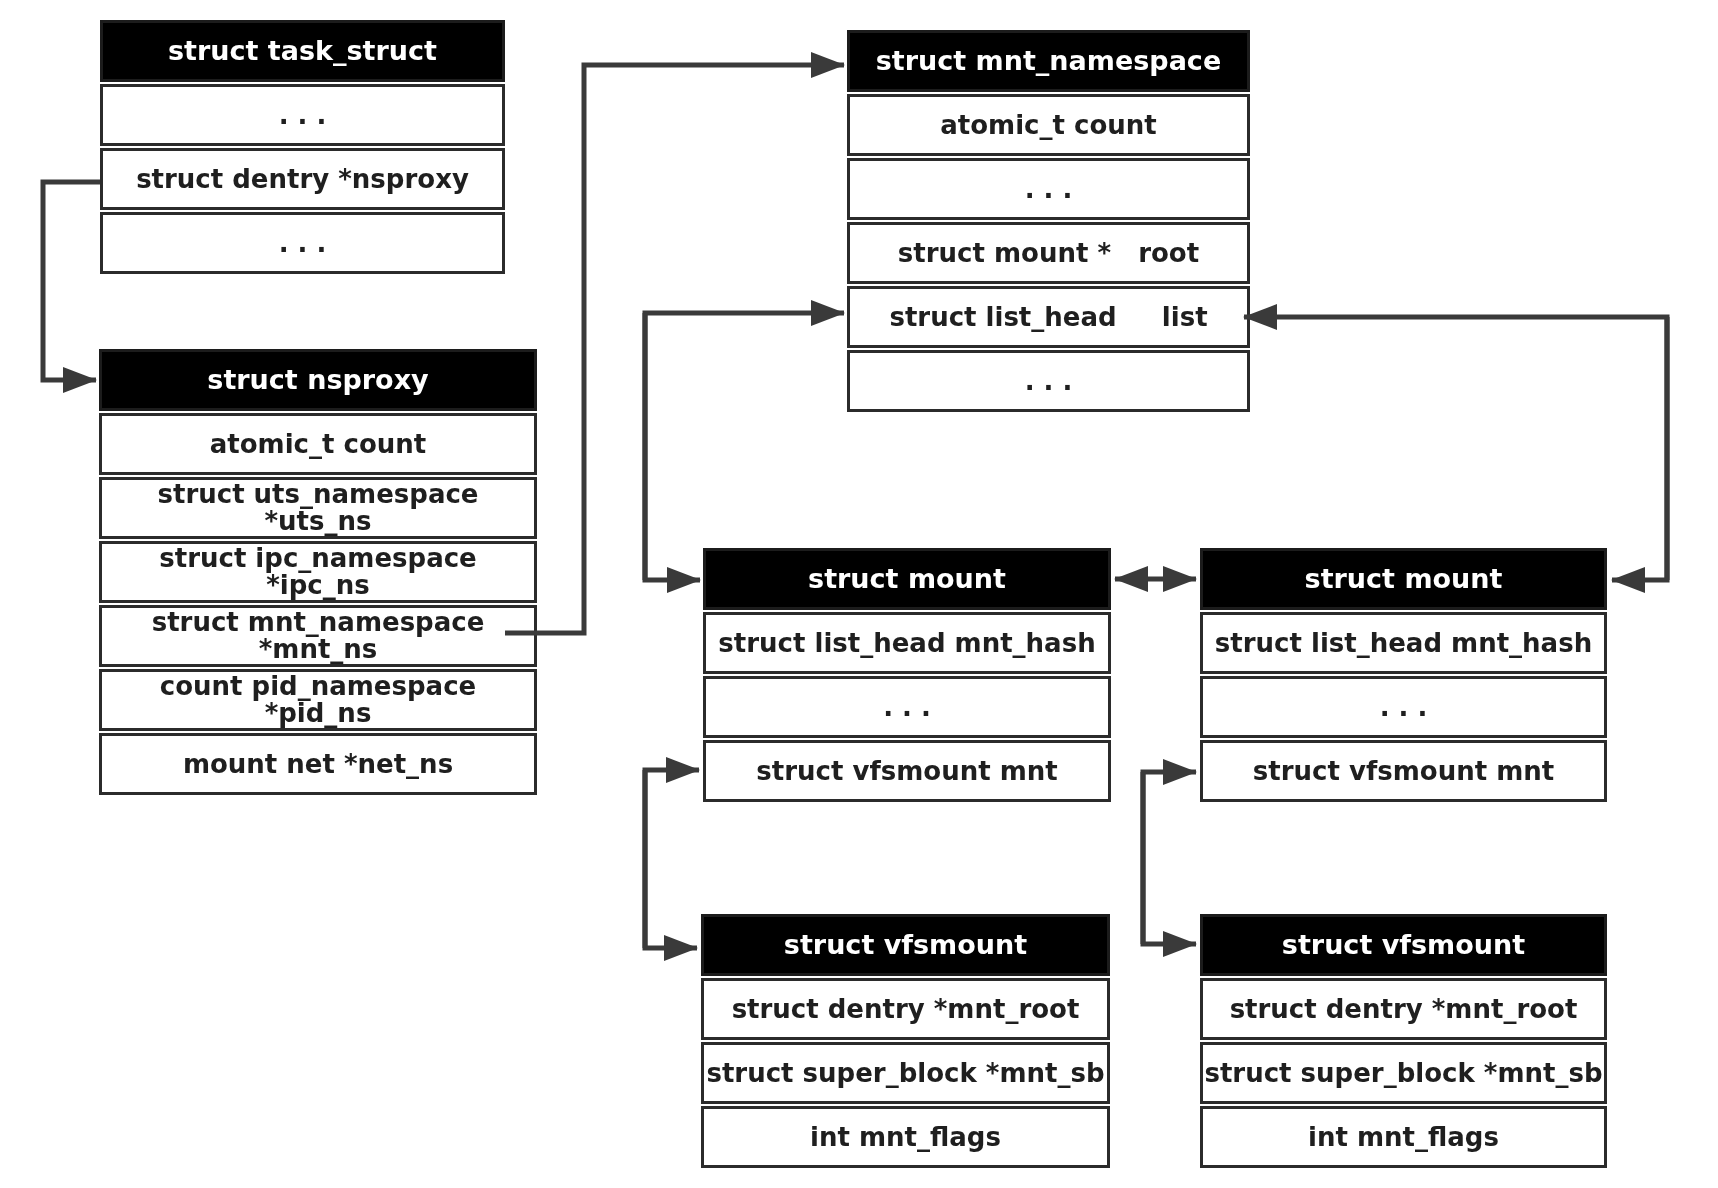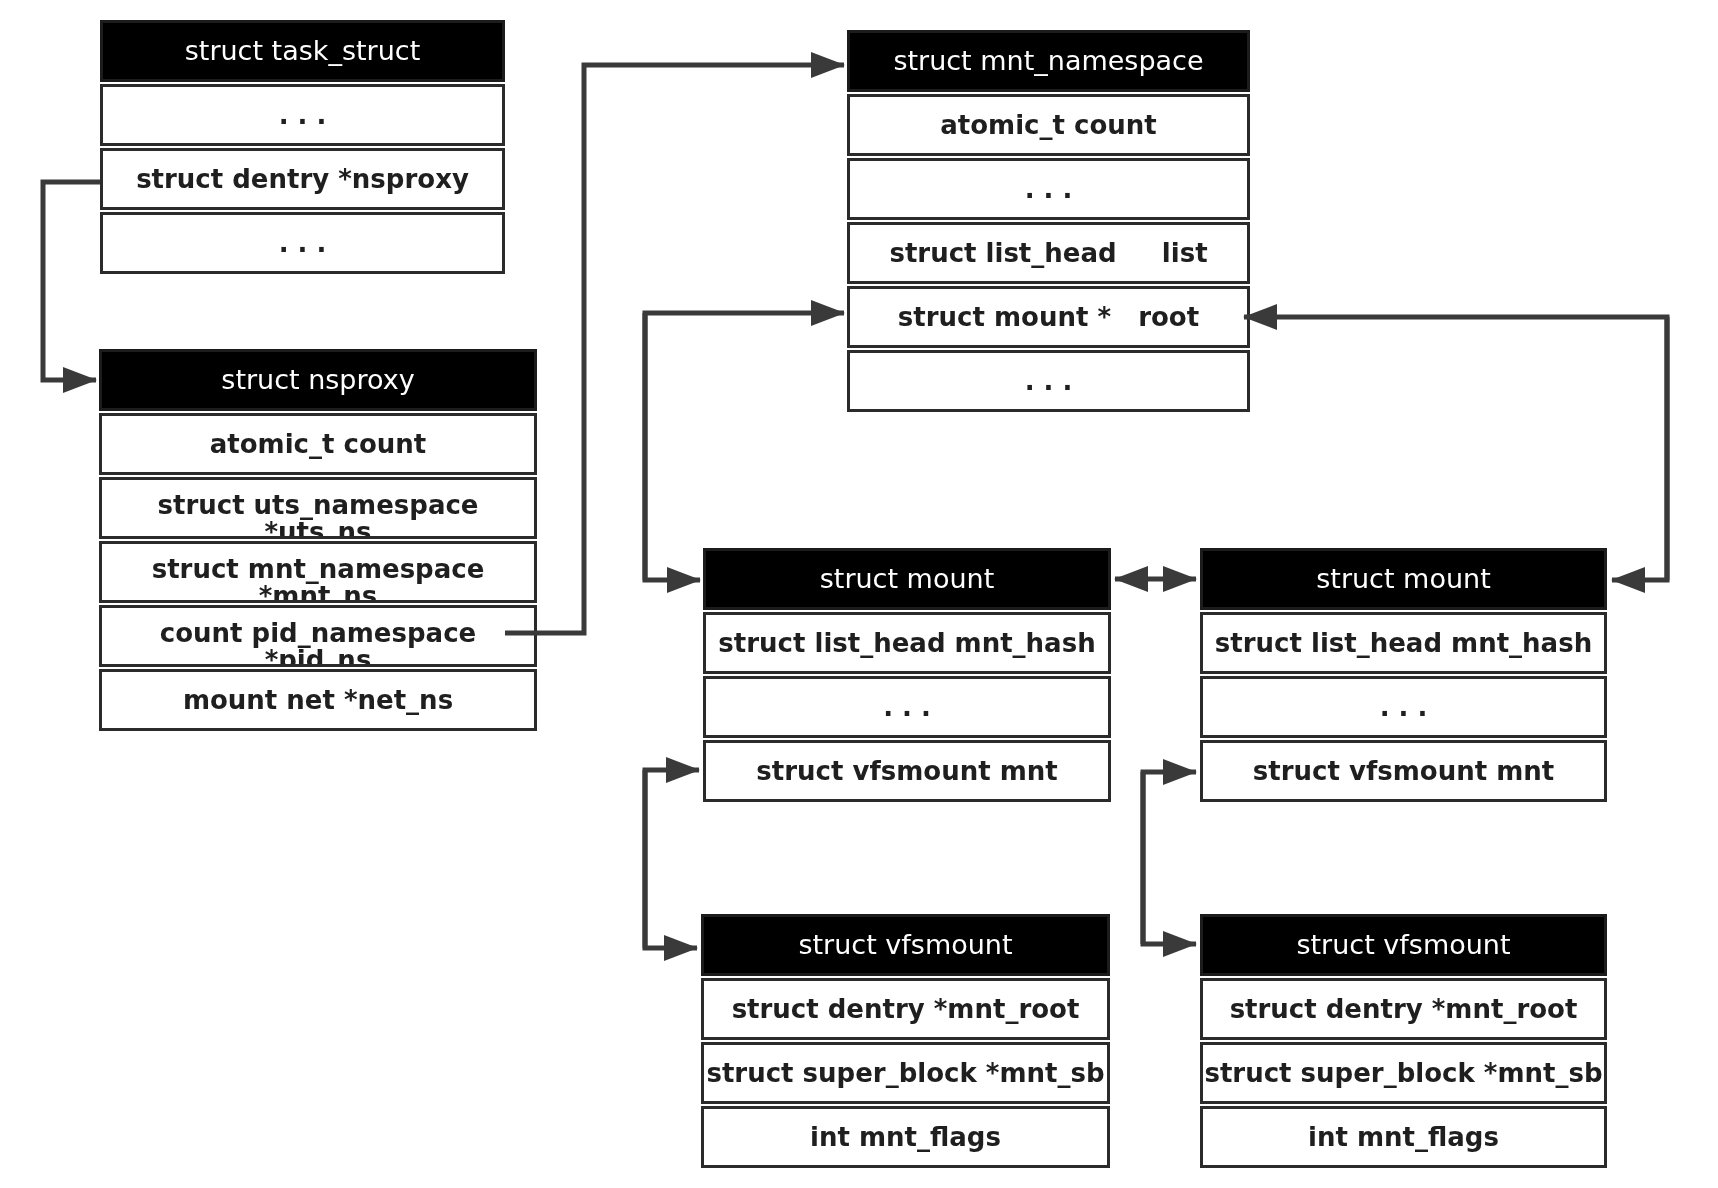--- a/index.html
+++ b/index.html
@@ -20,21 +20,21 @@
   .struct-box {
     position: absolute;
     box-sizing: border-box;
   }
   .hdr {
     box-sizing: border-box;
     height: 62px;
     background: #000000;
     border: 3px solid #1c1c1c;
     color: #ffffff;
-    font-weight: normal;
+    font-weight: bold;
     font-size: 27px;
     line-height: 56px;
     text-align: center;
     white-space: pre-wrap;
   }
   .cell {
     box-sizing: border-box;
     height: 62px;
     margin-top: 2px;
     background: #ffffff;
@@ -42,21 +42,21 @@
     color: #1f1f1f;
     font-weight: bold;
     font-size: 26px;
     line-height: 56px;
     text-align: center;
     white-space: pre-wrap;
     overflow: hidden;
   }
   .cell.two-line {
     line-height: 27px;
-    padding-top: 12px;
+    padding-top: 1px;
     text-align: center;
   }
   #wires {
     position: absolute;
     left: 0;
     top: 0;
     z-index: 5;
     pointer-events: none;
   }
   #wires path.wire {
@@ -76,33 +76,35 @@
     <div class="cell">. . .</div>
     <div class="cell">struct dentry *nsproxy</div>
     <div class="cell">. . .</div>
   </div>
 
   <div class="struct-box" style="left:99px; top:349px; width:438px;">
     <div class="hdr">struct nsproxy</div>
     <div class="cell">atomic_t count</div>
     <div class="cell two-line">struct uts_namespace
 *uts_ns</div>
+    <div class="cell two-line">struct ipc_namespace
+*ipc_ns</div>
     <div class="cell two-line">struct mnt_namespace
 *mnt_ns</div>
     <div class="cell two-line">count pid_namespace
 *pid_ns</div>
     <div class="cell">mount net *net_ns</div>
   </div>
 
   <div class="struct-box" style="left:847px; top:30px; width:403px;">
     <div class="hdr">struct mnt_namespace</div>
     <div class="cell">atomic_t count</div>
     <div class="cell">. . .</div>
+    <div class="cell">struct mount *   root</div>
     <div class="cell">struct list_head     list</div>
-    <div class="cell">struct mount *   root</div>
     <div class="cell">. . .</div>
   </div>
 
   <div class="struct-box" style="left:703px; top:548px; width:408px;">
     <div class="hdr">struct mount</div>
     <div class="cell">struct list_head mnt_hash</div>
     <div class="cell">. . .</div>
     <div class="cell">struct vfsmount mnt</div>
   </div>
 

